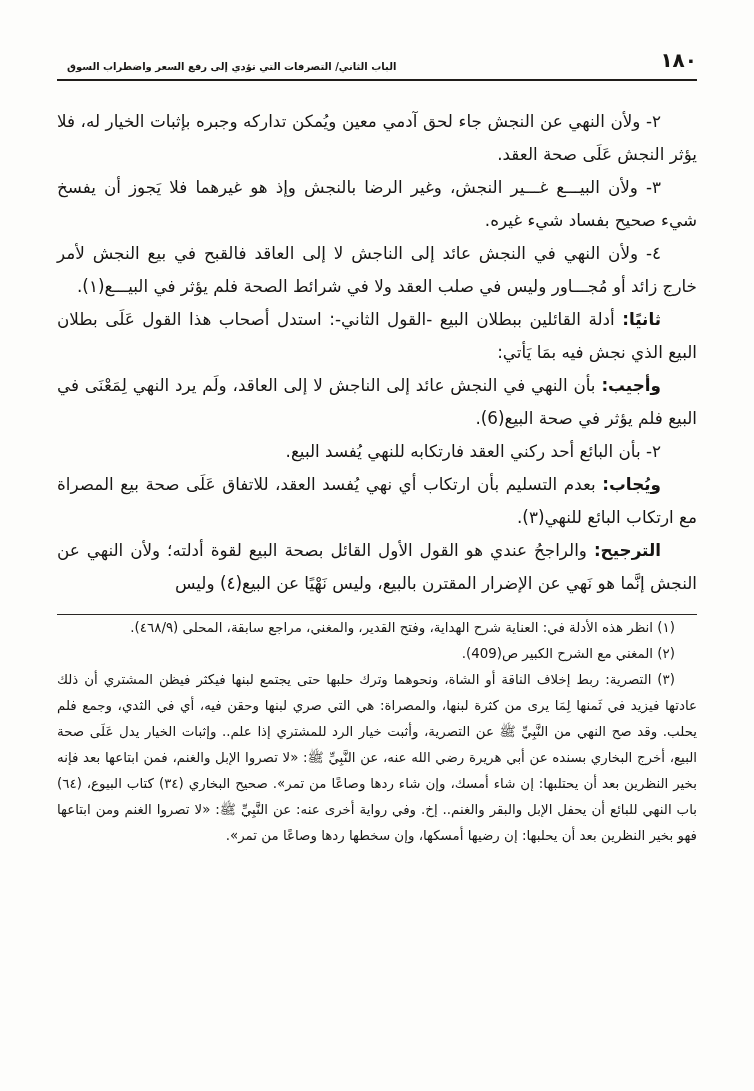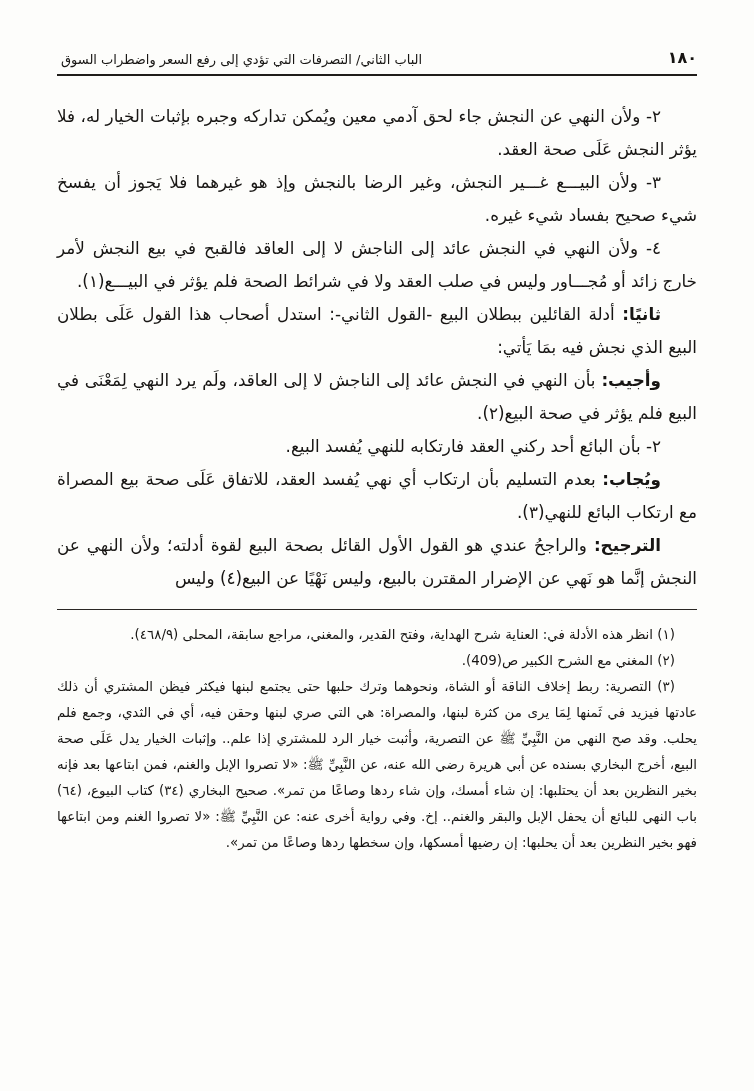--- a/index.html
+++ b/index.html
@@ -21,48 +21,47 @@
   
   .page-header {
     display: flex;
     flex-direction: row;
     justify-content: space-between;
     align-items: flex-end;
     border-bottom: 2.5px solid #201d1a;
     padding-bottom: 7px;
   }
   .page-number {
-    font-size: 16px;
+    font-size: 20px;
     font-weight: 700;
     letter-spacing: 1px;
     order: 1; 
   }
   .chapter-title {
     order: 2; 
-    font-size: 13px;
-    font-weight: 400;
+    font-size: 10px;
+    font-weight: 700;
     white-space: nowrap;
-    margin-left: 4px;
+    margin-left: 10px;
   }
   
   .body-text {
     margin-top: 24px;
     font-size: 16.8px;
     line-height: 33px;
     text-align: justify;
   }
   .para { text-indent: 36px; }
   .para .lead { font-weight: 700; }
   
   .footnote-sep {
     border-top: 1.6px solid #2a2724;
     margin-top: 14px;
   }
   .footnotes {
-    margin-top: 12px;
     font-size: 13.4px;
     line-height: 26px;
     text-align: justify;
   }
   .footnote { text-indent: 22px; }
   .footnote .hadith { font-weight: 400; }
 </style>
 </head>
 <body>
 
@@ -71,21 +70,21 @@
   <header class="page-header">
     <span class="page-number">١٨٠</span>
     <h1 class="chapter-title">الباب الثاني/ التصرفات التي تؤدي إلى رفع السعر واضطراب السوق</h1>
   </header>
 
   <main class="body-text">
     <p class="para"><strong class="lead"></strong><span>٢- ولأن النهي عن النجش جاء لحق آدمي معين ويُمكن تداركه وجبره بإثبات الخيار له، فلا يؤثر النجش عَلَى صحة العقد.</span></p>
     <p class="para"><strong class="lead"></strong><span>٣- ولأن البيـــع غـــير النجش، وغير الرضا بالنجش وإذ هو غيرهما فلا يَجوز أن يفسخ شيء صحيح بفساد شيء غيره.</span></p>
     <p class="para"><strong class="lead"></strong><span>٤- ولأن النهي في النجش عائد إلى الناجش لا إلى العاقد فالقبح في بيع النجش لأمر خارج زائد أو مُجـــاور وليس في صلب العقد ولا في شرائط الصحة فلم يؤثر في البيـــع(١).</span></p>
     <p class="para"><strong class="lead">ثانيًا:</strong><span> أدلة القائلين ببطلان البيع -القول الثاني-: استدل أصحاب هذا القول عَلَى بطلان البيع الذي نجش فيه بمَا يَأتي:</span></p>
-    <p class="para"><strong class="lead">وأجيب:</strong><span> بأن النهي في النجش عائد إلى الناجش لا إلى العاقد، ولَم يرد النهي لِمَعْنَى في البيع فلم يؤثر في صحة البيع(٢).</span></p>
+    <p class="para"><strong class="lead">وأجيب:</strong><span> بأن النهي في النجش عائد إلى الناجش لا إلى العاقد، ولَم يرد النهي لِمَعْنَى في البيع فلم يؤثر في صحة البيع(6).</span></p>
     <p class="para"><strong class="lead"></strong><span>٢- بأن البائع أحد ركني العقد فارتكابه للنهي يُفسد البيع.</span></p>
     <p class="para"><strong class="lead">ويُجاب:</strong><span> بعدم التسليم بأن ارتكاب أي نهي يُفسد العقد، للاتفاق عَلَى صحة بيع المصراة مع ارتكاب البائع للنهي(٣).</span></p>
     <p class="para"><strong class="lead">الترجيح:</strong><span> والراجحُ عندي هو القول الأول القائل بصحة البيع لقوة أدلته؛ ولأن النهي عن النجش إنَّما هو نَهي عن الإضرار المقترن بالبيع، وليس نَهْيًا عن البيع(٤) وليس</span></p>
   </main>
 
   <div class="footnote-sep"></div>
 
   <footer class="footnotes">
     <p class="footnote"><span>(١) انظر هذه الأدلة في: العناية شرح الهداية، وفتح القدير، والمغني، مراجع سابقة، المحلى (٤٦٨/٩).</span></p>
     <p class="footnote"><span>(٢) المغني مع الشرح الكبير ص(409).</span></p>

